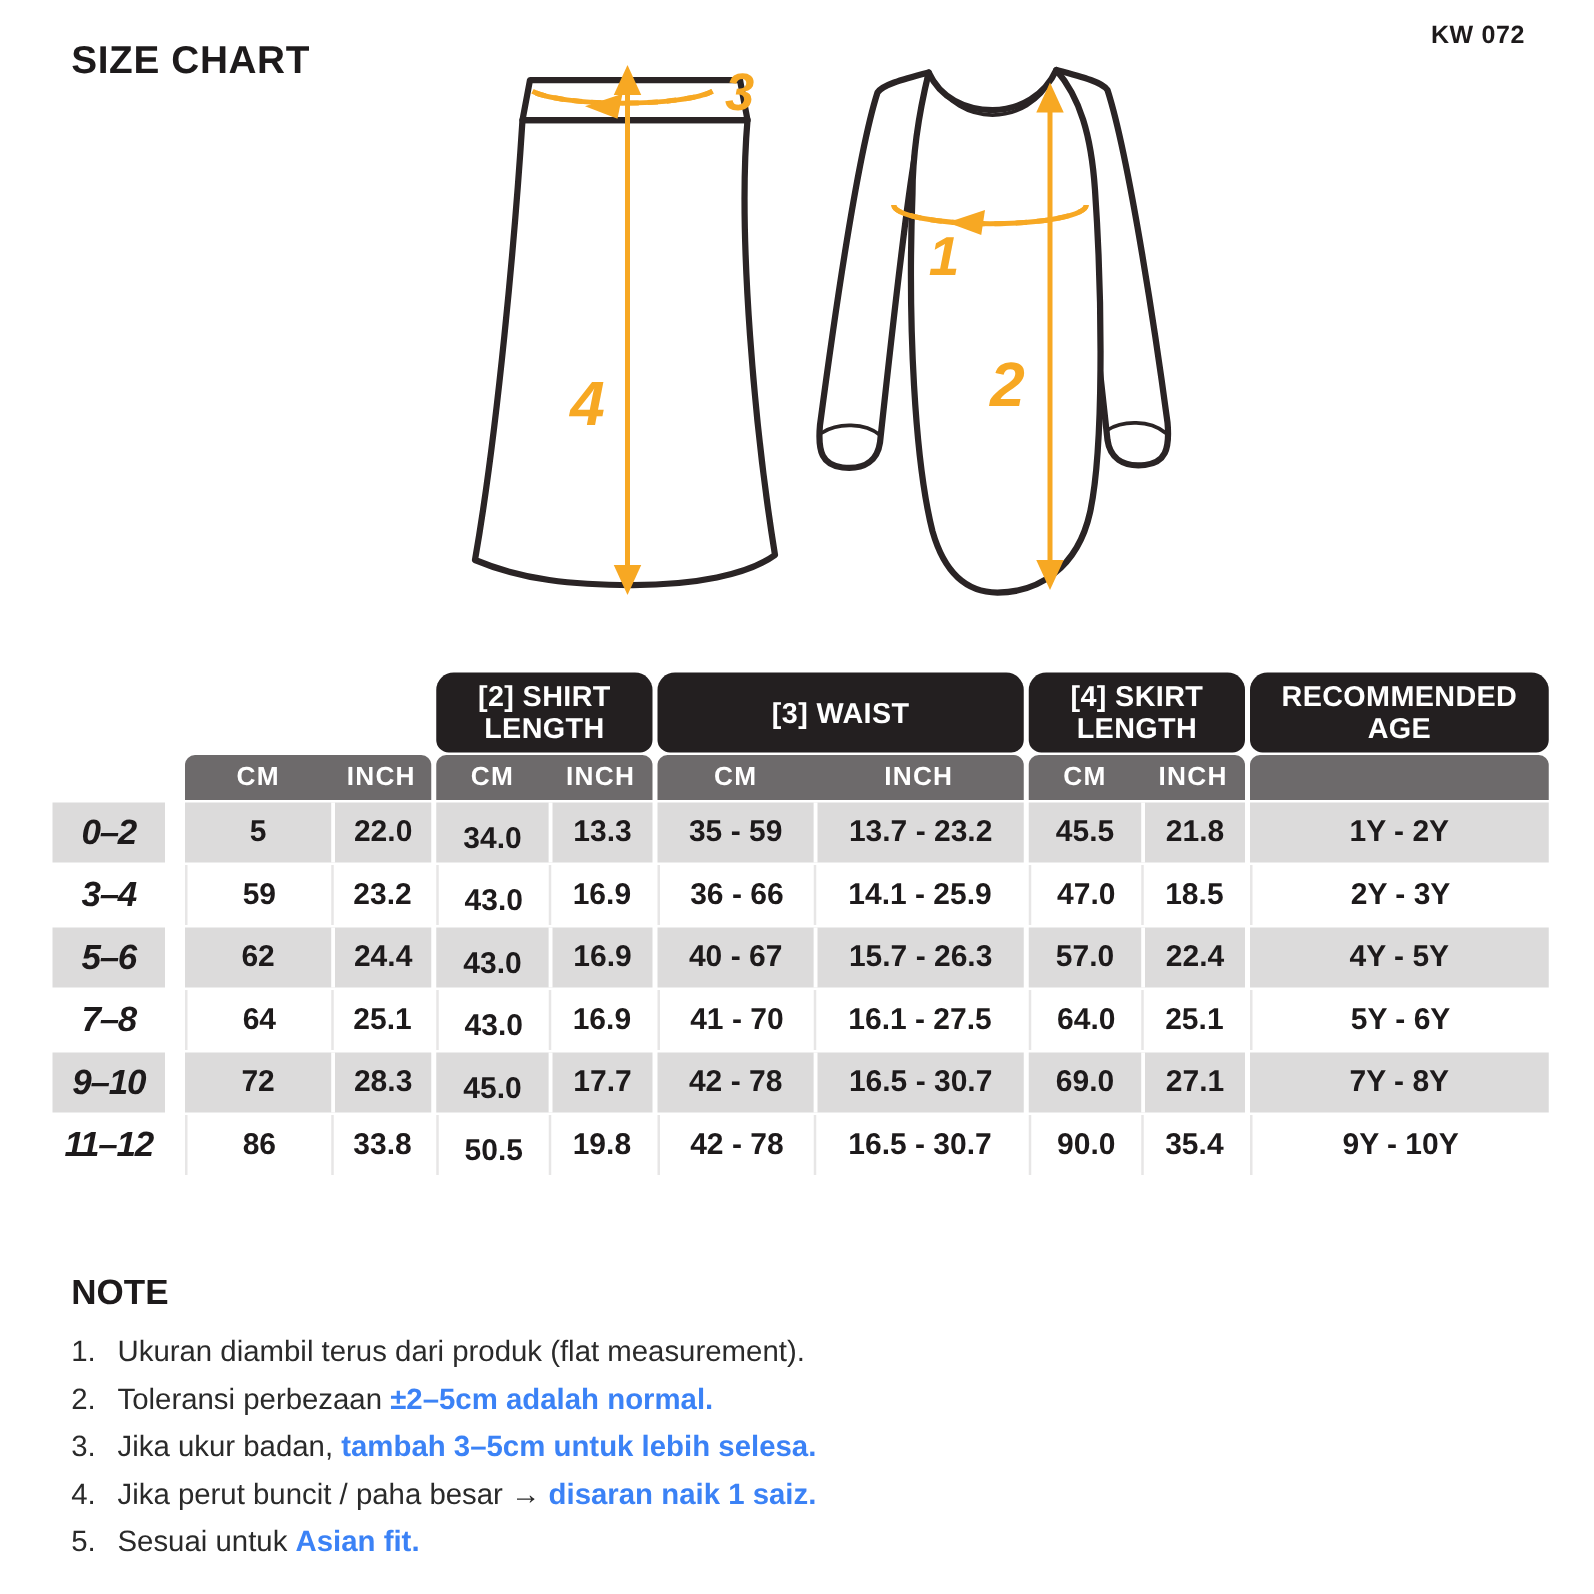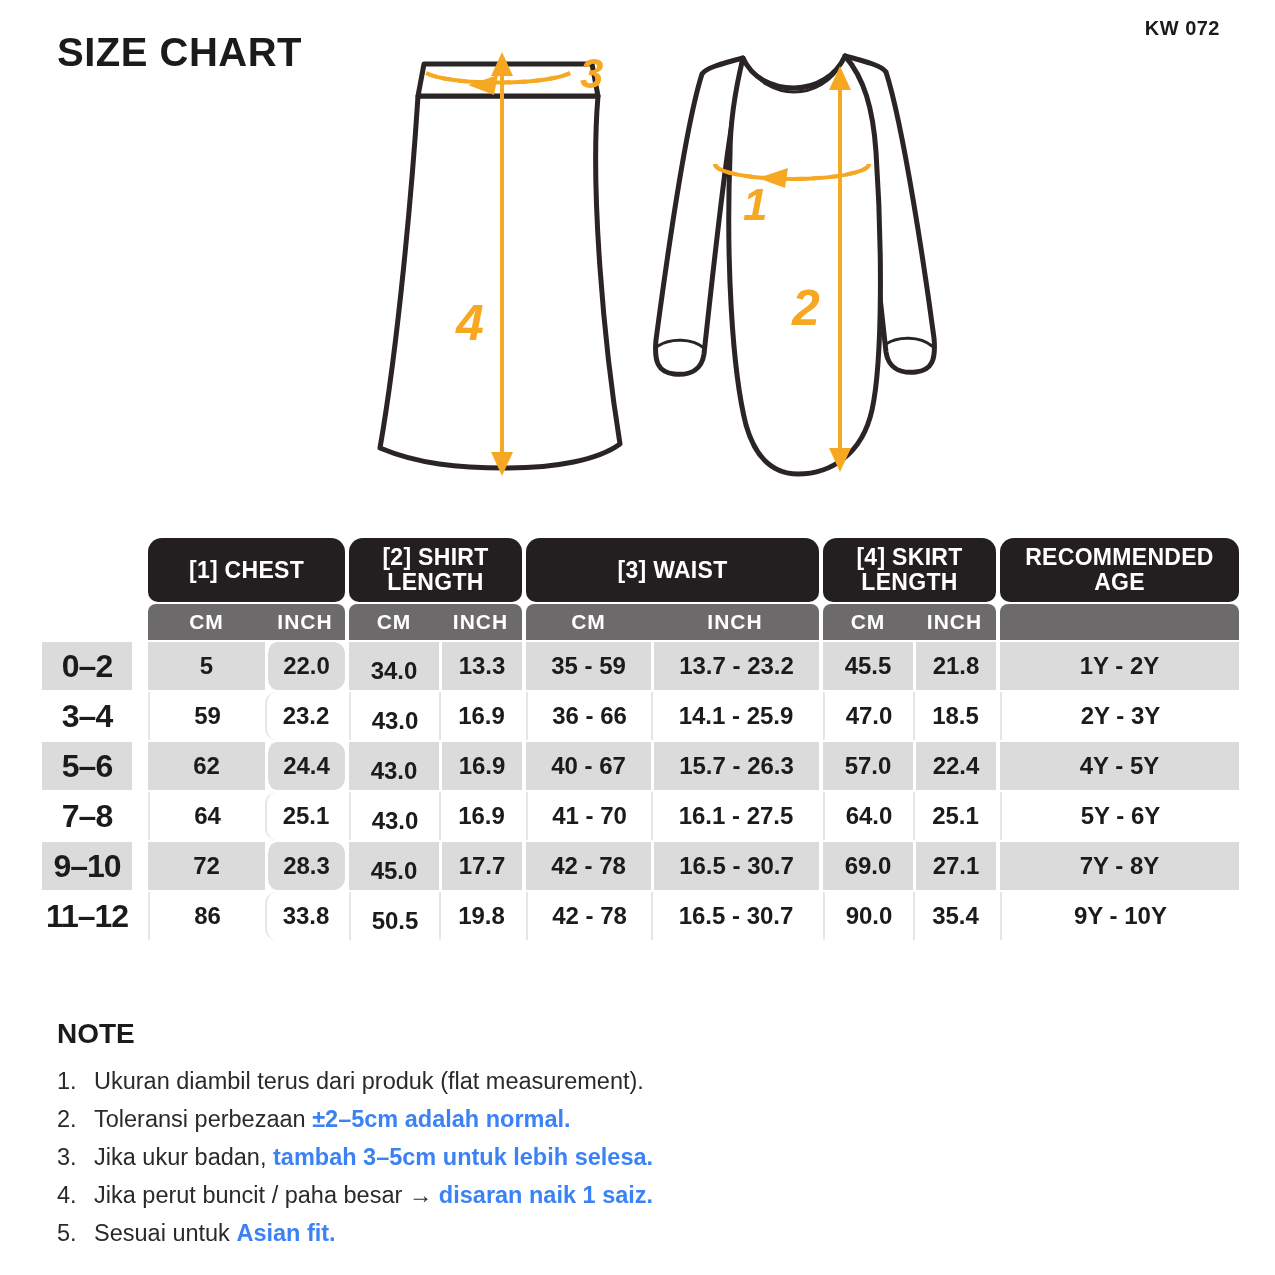--- a/index.html
+++ b/index.html
@@ -1,21 +1,21 @@
 <!DOCTYPE html>
 <html><head>
 <meta charset="utf-8">
 <style>
   html,body{margin:0;padding:0;background:#fff;}
   .page{
     position:relative;width:1275px;height:1275px;background:#fff;overflow:hidden;
     font-family:"Liberation Sans",sans-serif;color:#1d1a1b;
   }
   
-  .page-title{position:absolute;left:57px;top:30px;font-size:40px;font-weight:800;letter-spacing:.5px;}
+  .page-title{position:absolute;left:57px;top:30px;font-size:31px;font-weight:800;letter-spacing:.5px;}
   .product-code{position:absolute;right:55px;top:17px;font-size:20px;font-weight:700;letter-spacing:.5px;}
 
   
   .diagram{position:absolute;}
   .diagram.skirt{left:358px;top:40px;}
   .diagram.shirt{left:640px;top:40px;}
   .mnum{font-family:"Liberation Sans",sans-serif;font-style:italic;font-weight:800;}
 
   
   .size-table{position:absolute;left:42px;top:538px;width:1197px;}
@@ -36,22 +36,22 @@
   .srow{height:36px;margin-bottom:2px;}
   .sseg{background:#6d6a6b;border-radius:8px 8px 0 0;display:grid;color:#fff;}
   .sseg.seg-chest{grid-template-columns:117px 80px;}
   .sseg.seg-shirt{grid-template-columns:90px 83px;}
   .sseg.seg-waist{grid-template-columns:125px 168px;}
   .sseg.seg-skirt{grid-template-columns:90px 83px;}
   .sublabel{display:flex;align-items:center;justify-content:center;font-size:21px;font-weight:700;letter-spacing:1px;}
   
   .brow{height:48px;margin-bottom:2px;}
   .cell{display:flex;align-items:center;justify-content:center;font-size:24px;font-weight:700;box-sizing:border-box;}
-  .size-cell{grid-column:1;font-size:32px;font-weight:800;letter-spacing:-1px;}
-  .c0{grid-column:3;} .c1{grid-column:4;border-radius:12px;} .c2{grid-column:6;} .c3{grid-column:7;}
+  .size-cell{grid-column:1;font-size:28px;font-weight:800;letter-spacing:-1px;font-style:italic;}
+  .c0{grid-column:3;} .c1{grid-column:4;} .c2{grid-column:6;} .c3{grid-column:7;}
   .c4{grid-column:9;} .c5{grid-column:10;} .c6{grid-column:12;} .c7{grid-column:13;} .c8{grid-column:15;}
   .brow.odd .cell{background:#dcdbdb;}
   .brow.odd .c1,.brow.odd .c3,.brow.odd .c5,.brow.odd .c7{border-left:3px solid #fff;}
   .brow.even .cell{background:#fff;}
   .brow.even .c0,.brow.even .c1,.brow.even .c2,.brow.even .c3,.brow.even .c4,
   .brow.even .c5,.brow.even .c6,.brow.even .c7,.brow.even .c8{border-left:2px solid #e7e6e6;}
   .c2{padding-top:9px;} 
 
   
   .notes{position:absolute;left:57px;top:1018px;width:900px;}
@@ -104,21 +104,20 @@
       <polygon points="118,138 148,128 145,148"></polygon>
       <polygon points="200,26 189,50 211,50"></polygon>
       <polygon points="200,432 189,408 211,408"></polygon>
       <text class="mnum" x="103" y="180" font-size="44">1</text>
       <text class="mnum" x="152" y="285" font-size="50">2</text>
     </g>
   </svg>
 
   <div class="size-table">
     <div class="trow hrow">
-      <div class="htab g-chest">[1] CHEST</div>
       <div class="htab g-shirt">[2] SHIRT LENGTH</div>
       <div class="htab g-waist">[3] WAIST</div>
       <div class="htab g-skirt">[4] SKIRT LENGTH</div>
       <div class="htab g-age">RECOMMENDED AGE</div>
     </div>
     <div class="trow srow">
       <div class="sseg seg-chest g-chest">
         <div class="sublabel">CM</div>
         <div class="sublabel">INCH</div>
       </div>

